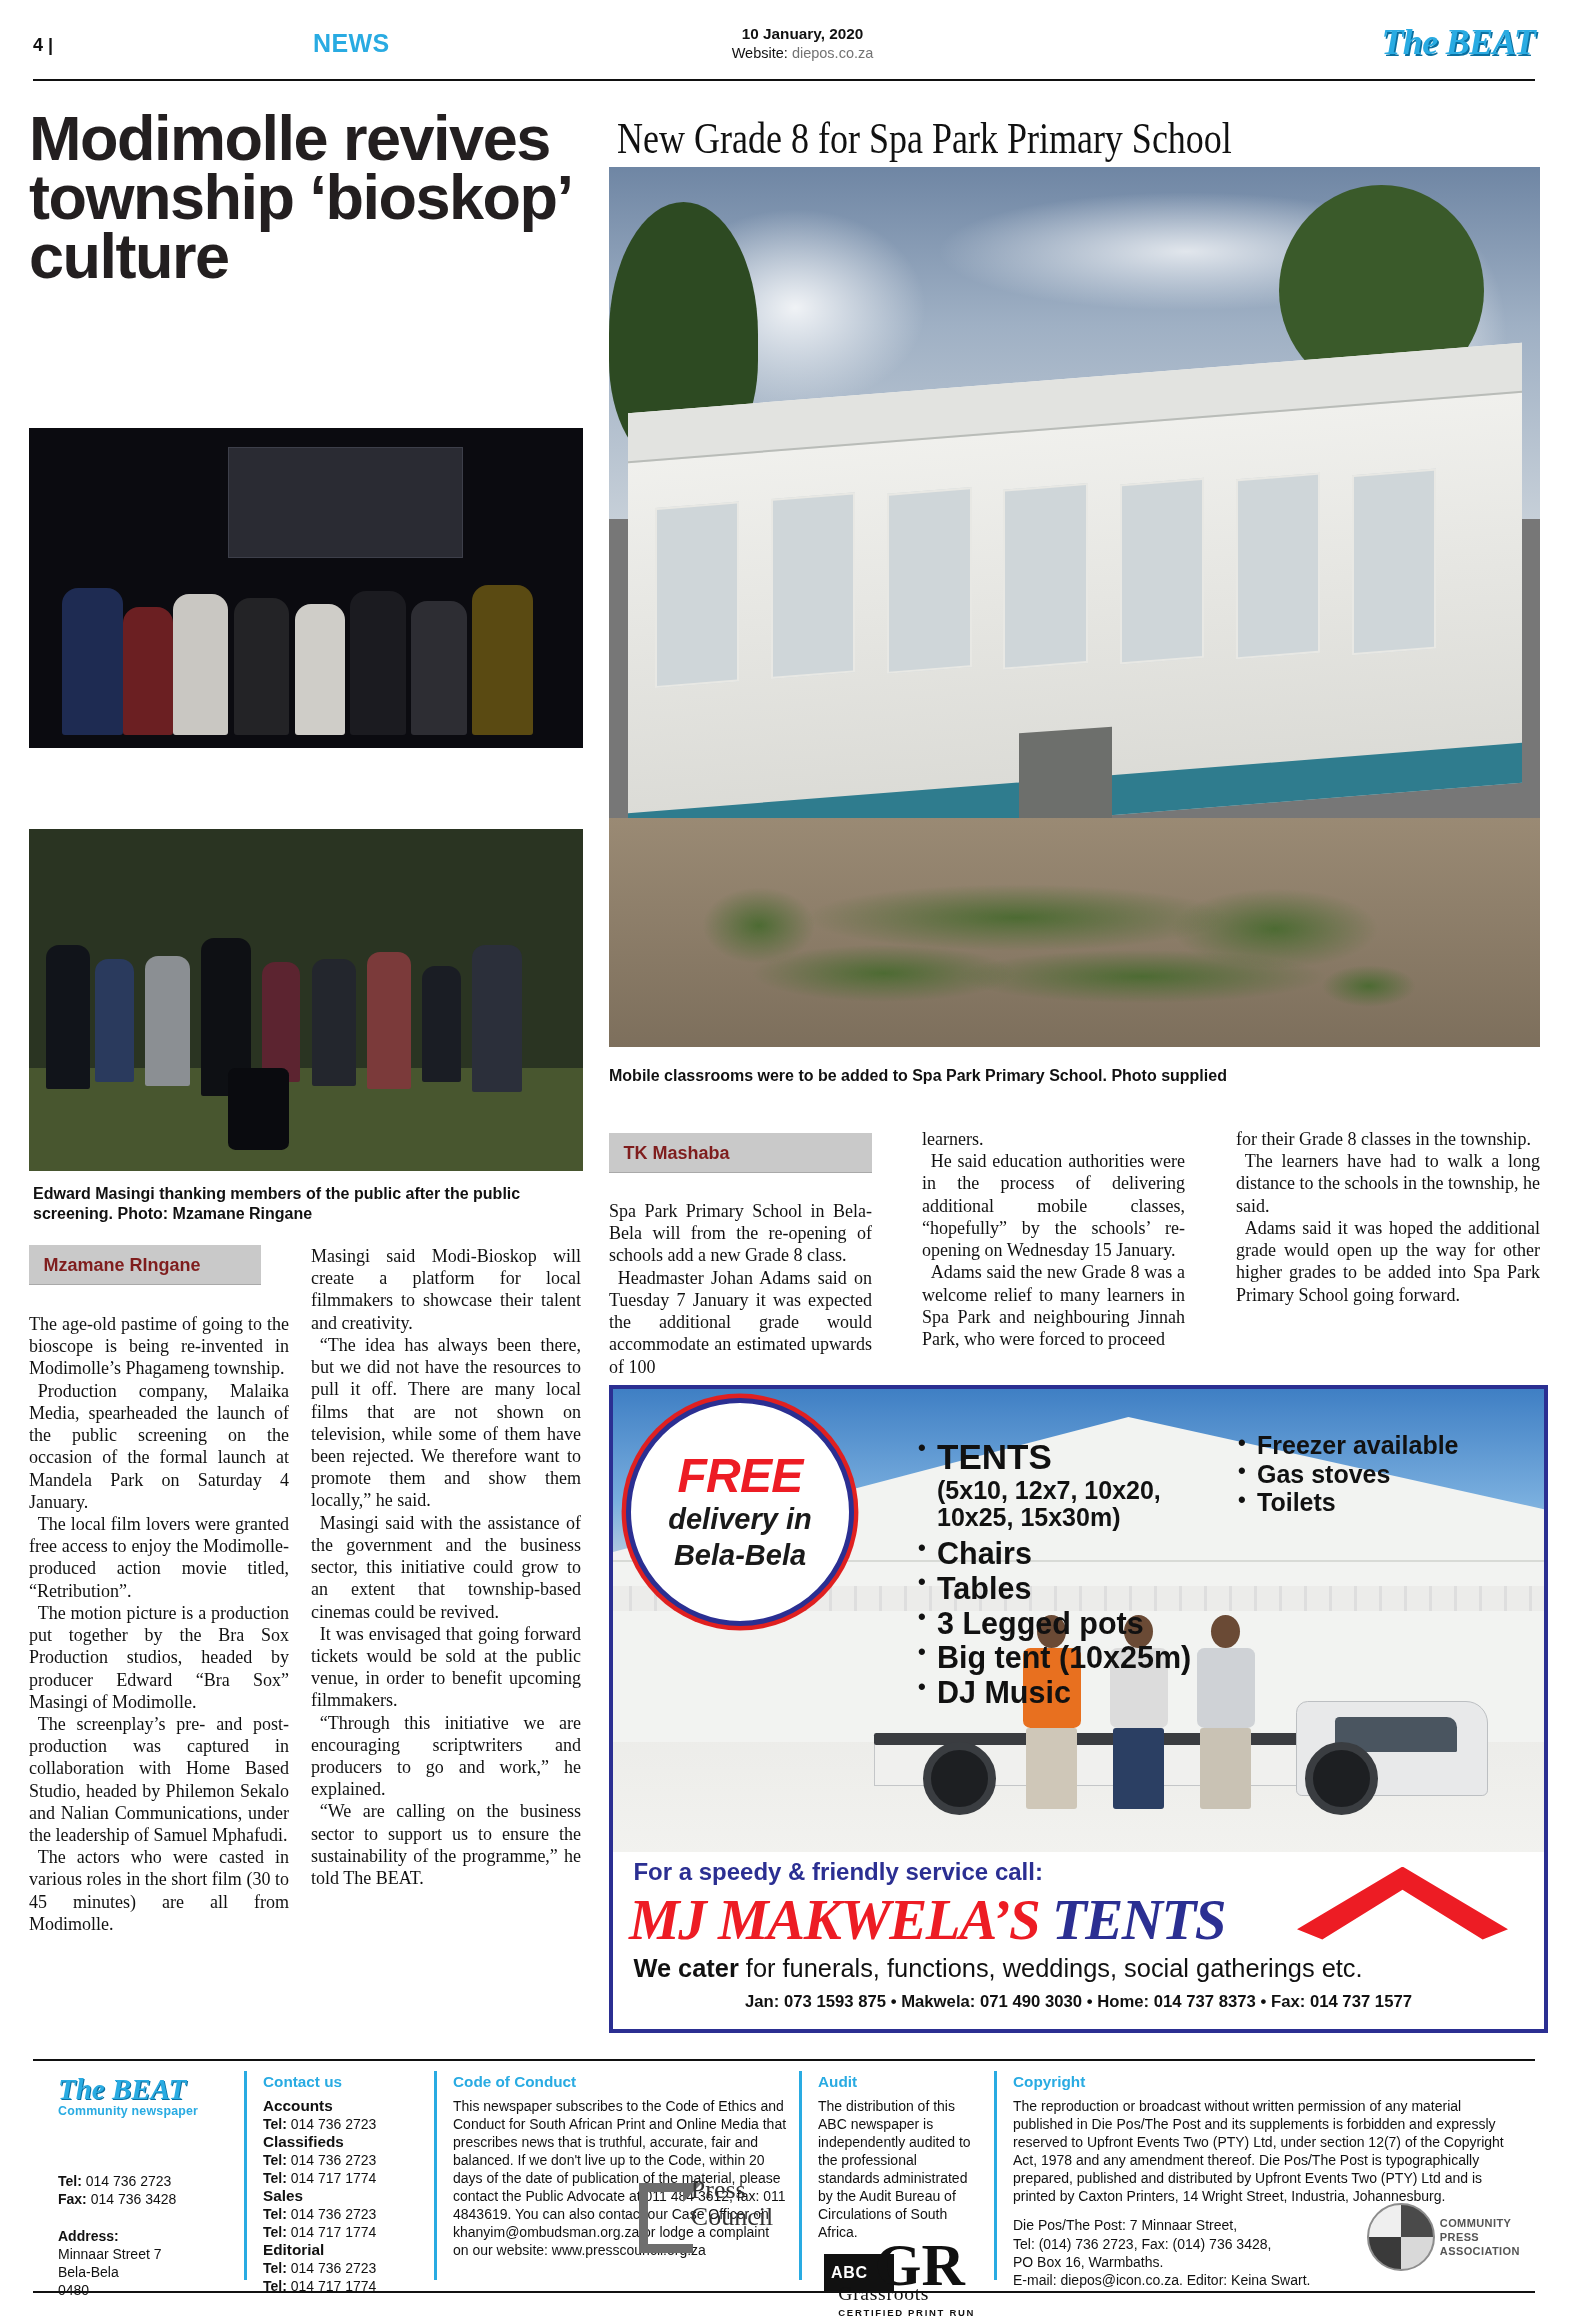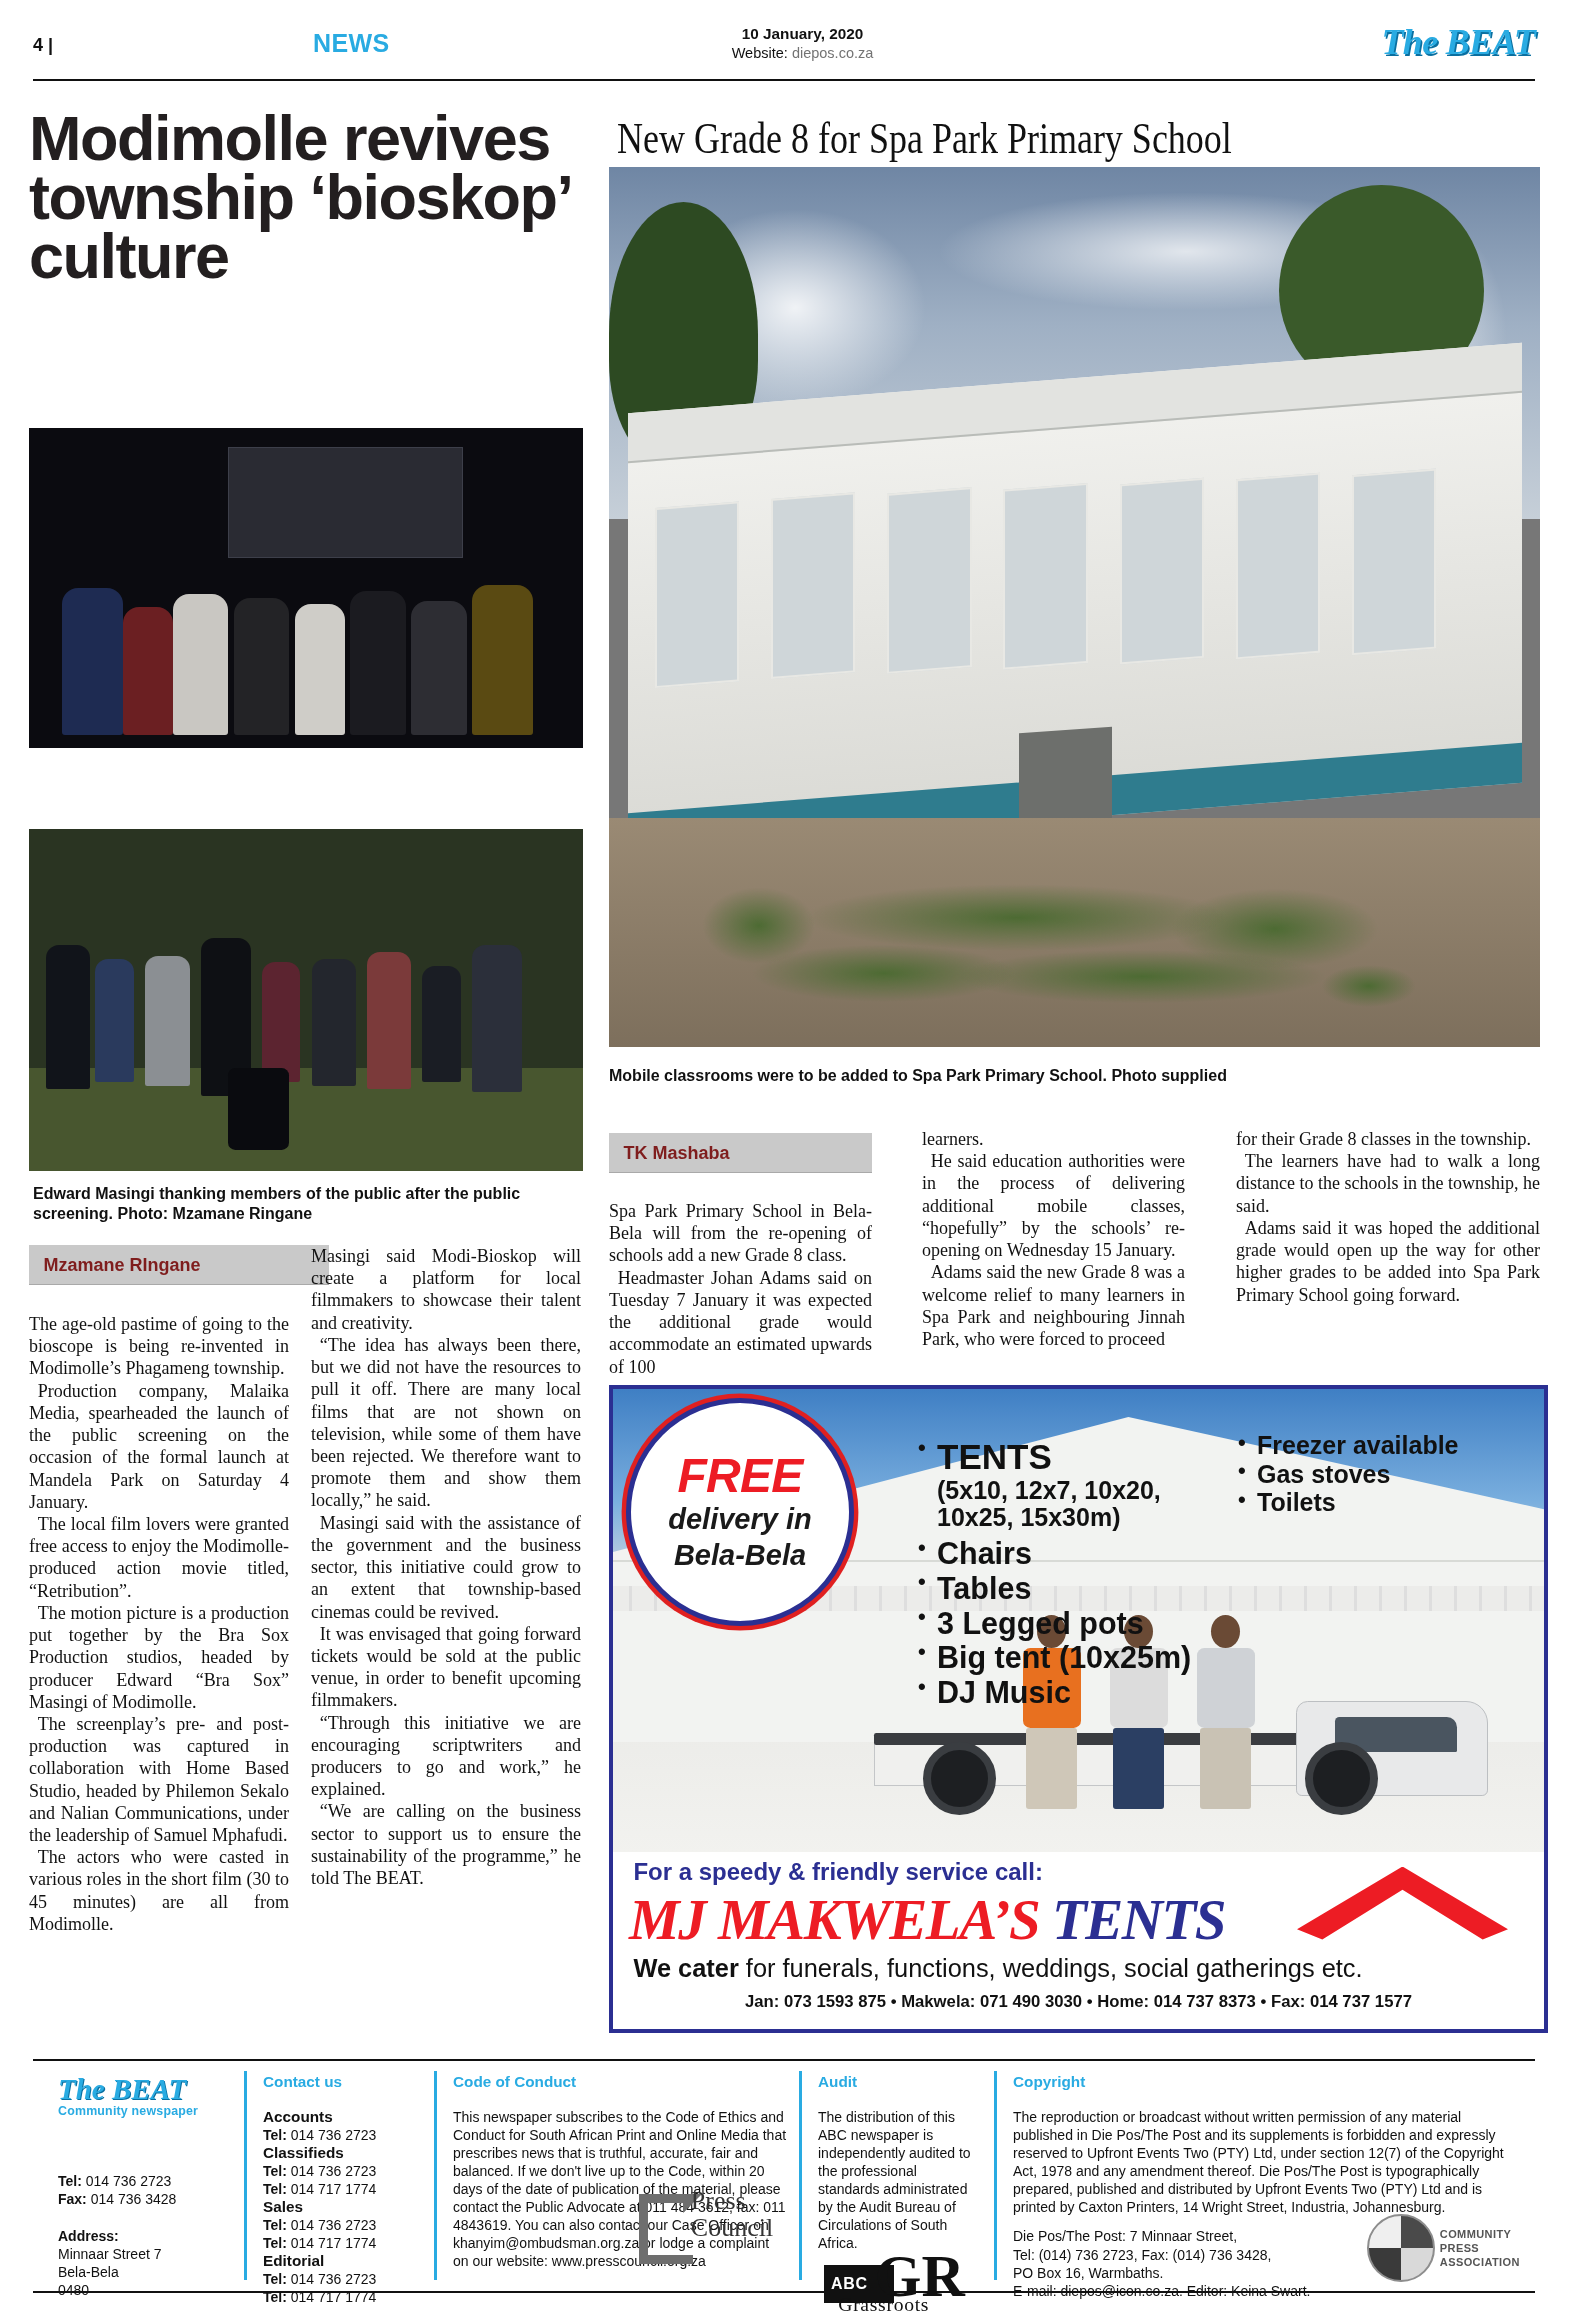--- a/index.html
+++ b/index.html
@@ -98,21 +98,21 @@
   .chev{position:absolute;right:36px;top:14.5px;width:211px;height:73px;
       background:#ed1c24;clip-path:polygon(50% 0%,100% 86%,88% 100%,50% 32%,12% 100%,0% 86%);}
   .cater{position:absolute;left:20.4px;top:102px;font-family:"Liberation Sans",sans-serif;font-size:25.4px;color:#111;white-space:nowrap;}
   .cater b{font-weight:bold;}
   .adphones{position:absolute;left:0;right:0;top:140px;text-align:center;
       font-family:"Liberation Sans",sans-serif;font-weight:bold;font-size:16.7px;color:#111;}
 
   
   .foot{position:absolute;left:33px;top:2059px;width:1502px;height:230px;border-top:2.2px solid #111;border-bottom:2.2px solid #111;}
   .fbox{position:absolute;top:7.3px;}
-  .fhead{font-family:"Liberation Sans",sans-serif;font-weight:bold;font-size:15.3px;color:#29ABE2;margin-bottom:17px;}
+  .fhead{font-family:"Liberation Sans",sans-serif;font-weight:bold;font-size:15.3px;color:#29ABE2;margin-bottom:6px;}
   .fsub{font-family:"Liberation Sans",sans-serif;font-weight:bold;font-size:15.3px;color:#111;}
   .ftxt{font-family:"Liberation Sans",sans-serif;font-size:14px;line-height:1.29;color:#111;}
   .ftxt b{font-weight:bold;}
   .fdiv{position:absolute;top:10.2px;width:2.9px;height:209px;background:#29ABE2;}
   .beatfoot{font-family:"Liberation Serif",serif;font-style:italic;font-weight:bold;font-size:29px;color:#29ABE2;text-shadow:1.1px 1.1px 0 #0a6fa0;}
   .beatsub{font-family:"Liberation Sans",sans-serif;font-weight:bold;font-size:12.4px;color:#29ABE2;letter-spacing:0.2px;margin-top:-1.5px;}
   .presscouncil{position:absolute;right:5.8px;bottom:17.4px;width:138px;height:70px;}
   .pc-sq{position:absolute;left:0;top:2.9px;width:45px;height:52px;border:9.5px solid #6e6e6e;border-right:none;}
   .pc-sq:after{content:"";position:absolute;right:-9.5px;top:-9.5px;width:0;height:0;border-left:19px solid #6e6e6e;border-bottom:19px solid transparent;}
   .pc-t{position:absolute;left:52px;top:-2.9px;font-family:"Liberation Serif",serif;font-size:26px;color:#333;line-height:1.02;}
@@ -166,21 +166,21 @@
     <div class="fig" style="left:31%;bottom:22%;width:9%;height:46%;background:#0e1014;"></div>
     <div class="fig" style="left:42%;bottom:26%;width:7%;height:35%;background:#5c2430;"></div>
     <div class="fig" style="left:51%;bottom:25%;width:8%;height:37%;background:#23262d;"></div>
     <div class="fig" style="left:61%;bottom:24%;width:8%;height:40%;background:#7b3a3a;"></div>
     <div class="fig" style="left:71%;bottom:26%;width:7%;height:34%;background:#1a1d24;"></div>
     <div class="fig" style="left:80%;bottom:23%;width:9%;height:43%;background:#2b2f3a;"></div>
     <div class="fig" style="left:36%;bottom:6%;width:11%;height:24%;background:#0a0b0f;border-radius:7.3px;"></div>
   </div>
   <div class="cap" style="left:33px;top:1184px;width:545px;">Edward Masingi thanking members of the public after the public screening. Photo: Mzamane Ringane</div>
 
-  <div class="byline" style="left:29px;top:1245px;width:300px;">
+  <div class="byline" style="left:29px;top:1245px;width:232px;">
     <span>Mzamane RIngane</span>
   </div>
 
   <div class="col" id="left-col1" style="left:29px;top:1313px;width:260px;">
       <p class="first">The age-old pastime of going to the bioscope is being re-invented in Modimolle’s Phagameng township.</p>
       <p>Production company, Malaika Media, spearheaded the launch of the public screening on the occasion of the formal launch at Mandela Park on Saturday 4 January.</p>
       <p>The local film lovers were granted free access to enjoy the Modimolle-produced action movie titled, “Retribution”.</p>
       <p>The motion picture is a production put together by the Bra Sox Production studios, headed by producer Edward “Bra Sox” Masingi of Modimolle.</p>
       <p>The screenplay’s pre- and post-production was captured in collaboration with Home Based Studio, headed by Philemon Sekalo and Nalian Communications, under the leadership of Samuel Mphafudi.</p>
       <p>The actors who were casted in various roles in the short film (30 to 45 minutes) are all from Modimolle.</p>

